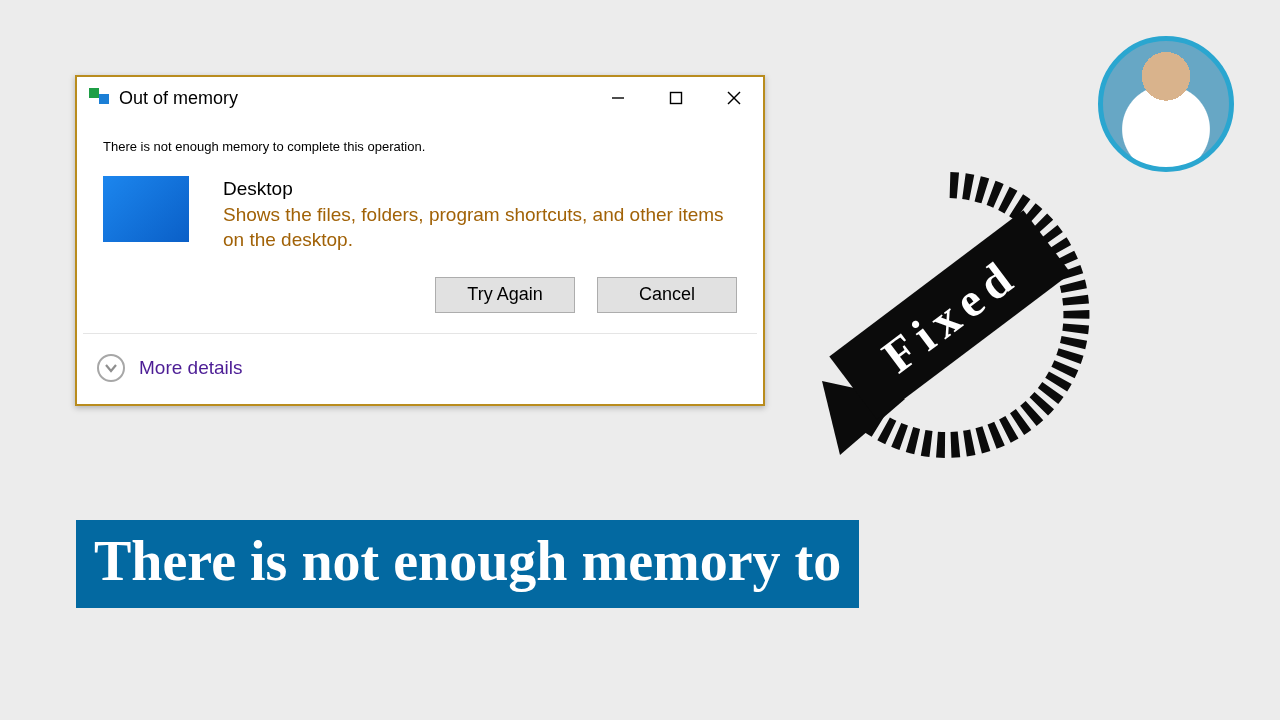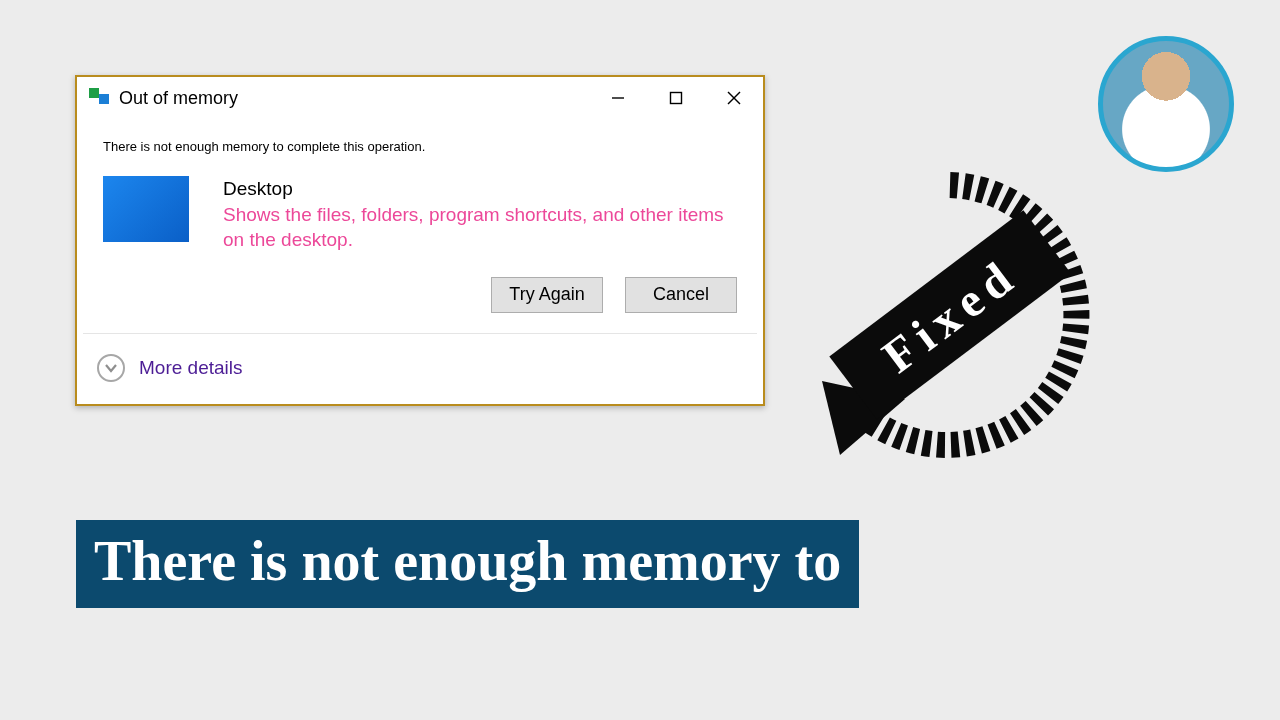--- a/index.html
+++ b/index.html
@@ -59,30 +59,30 @@
   }
   .iconrow { display: flex; }
   .desktop-icon {
     width: 86px; height: 66px;
     background: linear-gradient(135deg,#1c86ee 0%, #0a5fc7 100%);
     margin-right: 22px;
     flex-shrink: 0;
   }
   .icon-label { font-size: 19px; line-height: 1.35; margin-left: 12px; }
   .icon-label .name { display:block; }
-  .icon-label .desc { color:#ec4899; }
+  .icon-label .desc { color:#a16207; }
 
   .buttons {
     display: flex;
     justify-content: flex-end;
     gap: 22px;
     padding: 24px 26px 20px 0;
   }
   .btn {
-    width: 112px; height: 36px;
+    width: 140px; height: 36px;
     background: #e1e1e1;
     border: 1px solid #adadad;
     font-size: 18px;
     display: flex; align-items:center; justify-content:center;
     cursor: pointer;
   }
 
   .divider { height:1px; background:#e5e5e5; margin: 0 6px; }
 
   .more {
@@ -144,21 +144,21 @@
     position: absolute;
     left: 76px;
     top: 520px;
     font-family: Georgia, "Times New Roman", serif;
     font-weight: 700;
     font-size: 56px;
     line-height: 1.35;
     color: #fff;
   }
   .headline span {
-    background: #0c4a6e;
+    background: #0369a1;
     padding: 4px 18px 8px 18px;
     display: inline-block;
   }
 </style>
 </head>
 <body>
 
 <div class="dialog">
   <div class="titlebar">
     <div class="app-icon">

